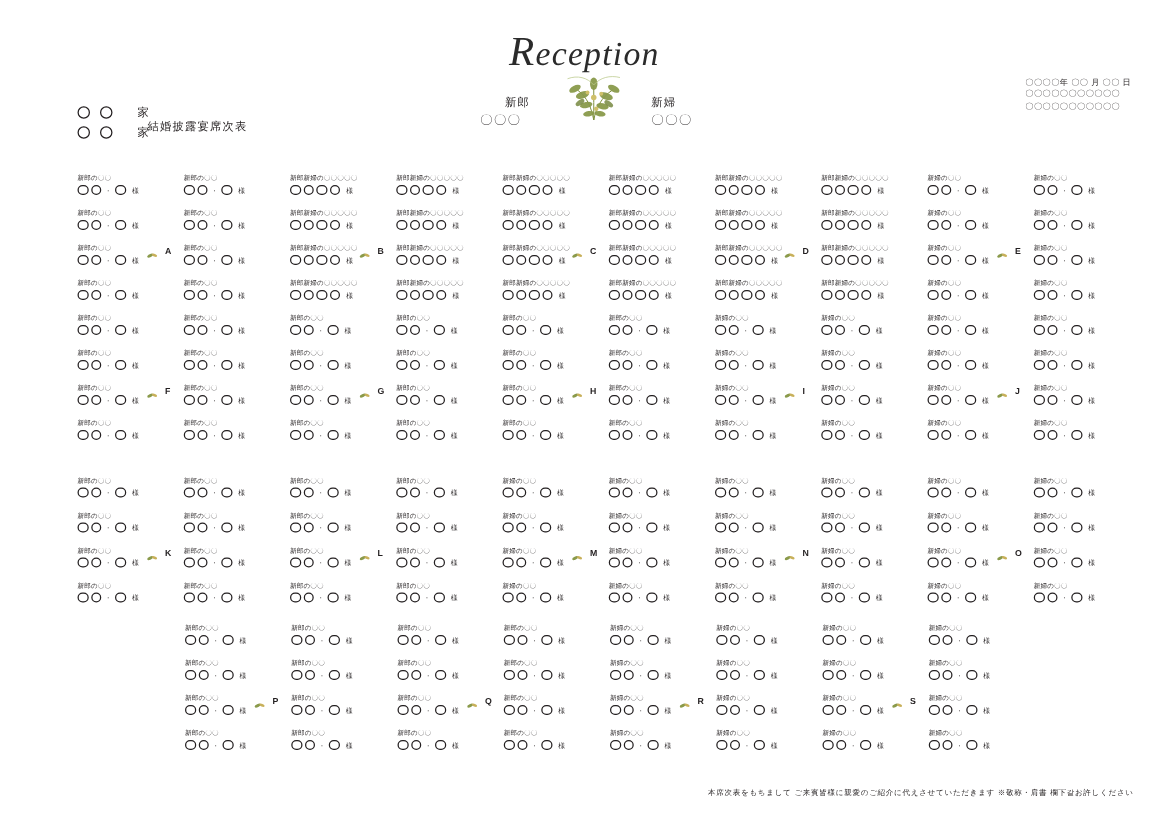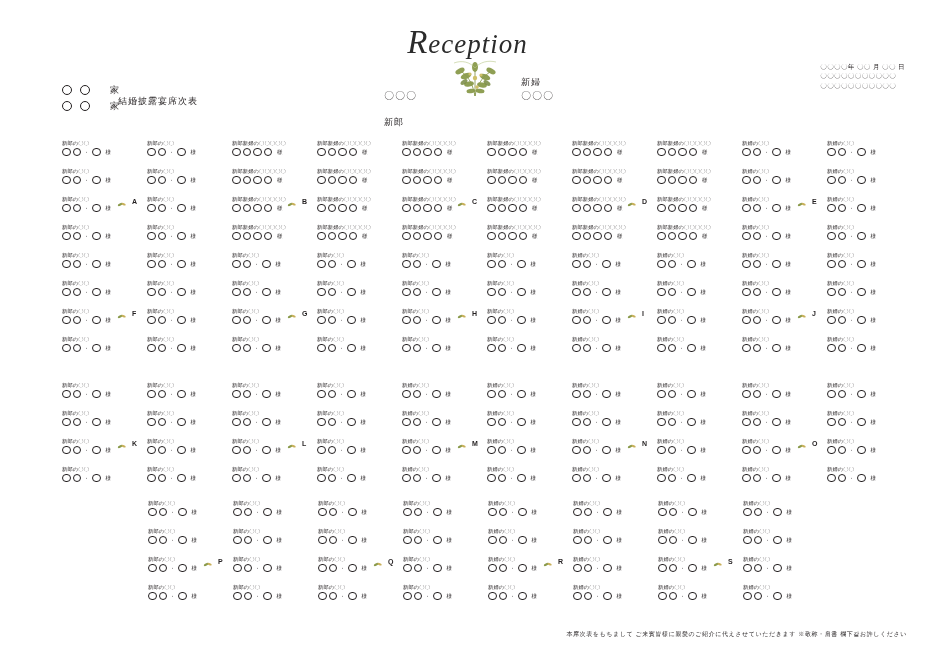--- a/index.html
+++ b/index.html
@@ -37,21 +37,21 @@
     top: 52px;
     width: 70px;
     height: 46px;
   }
 
   .couple-label {
     position: absolute;
     font-size: 9px;
     letter-spacing: 1px;
   }
-  .groom-label { left: 384px; top: 76px; margin-top: 40px; }
+  .groom-label { left: 404px; top: 76px; }
   .bride-label { left: 521px; top: 76px; }
   .couple-seats {
     position: absolute;
     font-size: 10px;
     letter-spacing: 1px;
   }
   .groom-seats { left: 384px; top: 89px; }
   .bride-seats { left: 521px; top: 89px; }
 
   .date-block {

